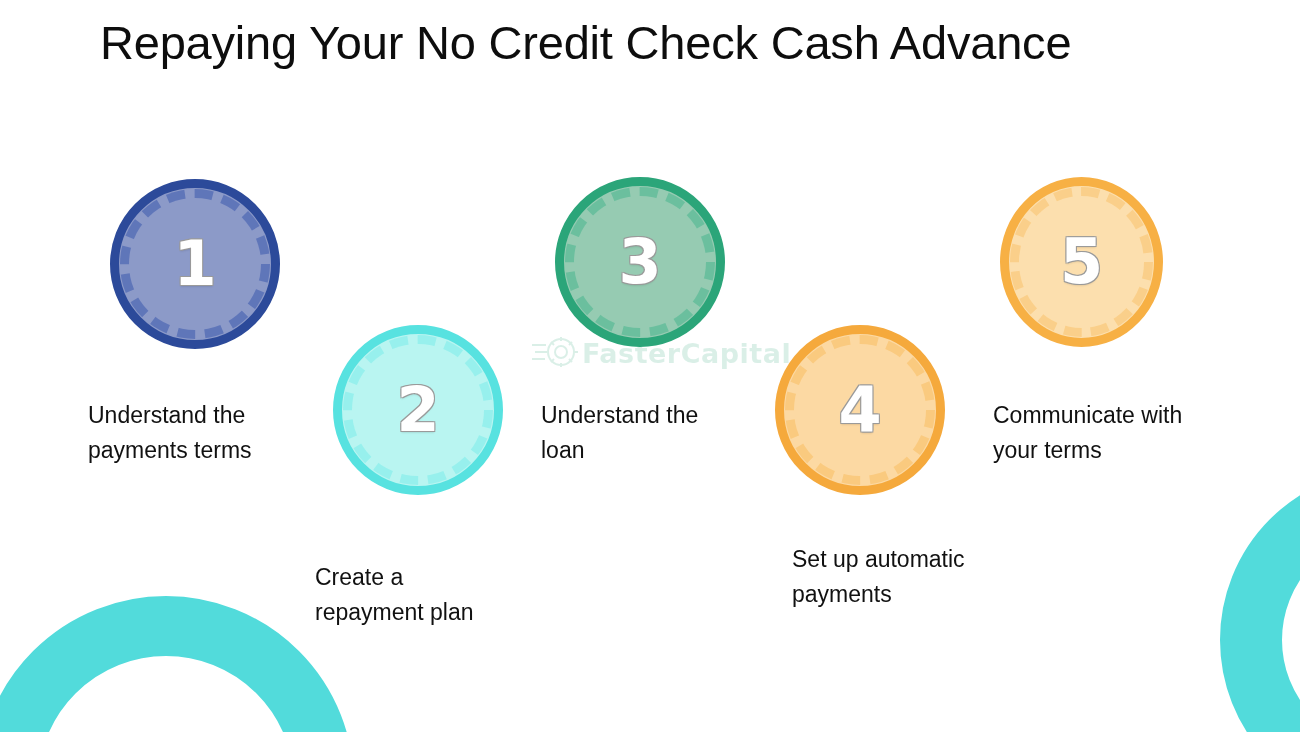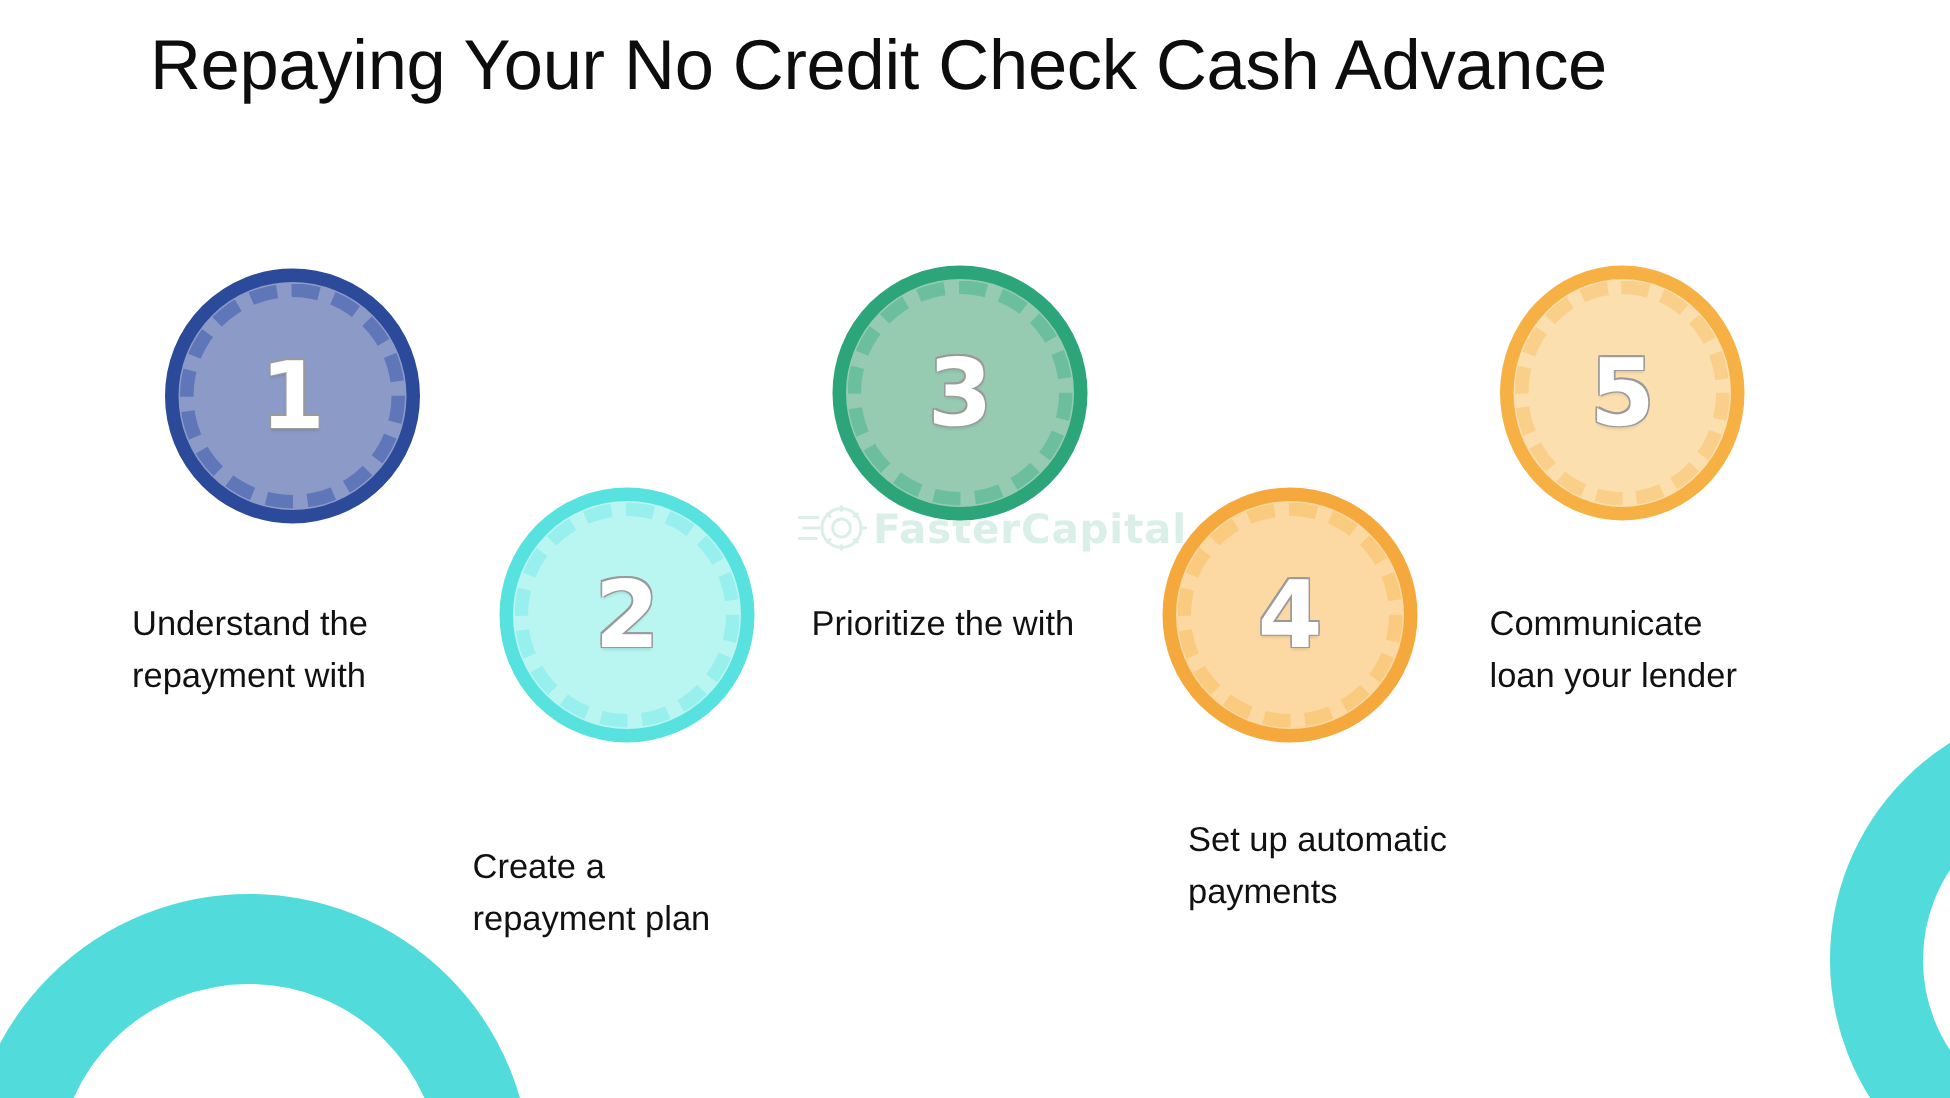--- a/index.html
+++ b/index.html
@@ -183,35 +183,35 @@
       </svg>
     </span>
     <span id="watermark-text">FasterCapital</span>
   </div>
 
   <div id="page-title">Repaying Your No Credit Check Cash Advance</div>
 
   <div class="step-circle" id="step-circle-1">
     <span class="step-number">1</span>
   </div>
-  <div class="step-label" id="step-label-1">Understand the repayment with</div>
+  <div class="step-label" id="step-label-1">Understand the payments terms</div>
 
   <div class="step-circle" id="step-circle-2">
     <span class="step-number">2</span>
   </div>
   <div class="step-label" id="step-label-2">Create a repayment plan</div>
 
   <div class="step-circle" id="step-circle-3">
     <span class="step-number">3</span>
   </div>
-  <div class="step-label" id="step-label-3">Prioritize the with</div>
+  <div class="step-label" id="step-label-3">Understand the loan</div>
 
   <div class="step-circle" id="step-circle-4">
     <span class="step-number">4</span>
   </div>
   <div class="step-label" id="step-label-4">Set up automatic payments</div>
 
   <div class="step-circle" id="step-circle-5">
     <span class="step-number">5</span>
   </div>
-  <div class="step-label" id="step-label-5">Communicate loan your lender</div>
+  <div class="step-label" id="step-label-5">Communicate with your terms</div>
 
 </div>
 
 </body></html>

